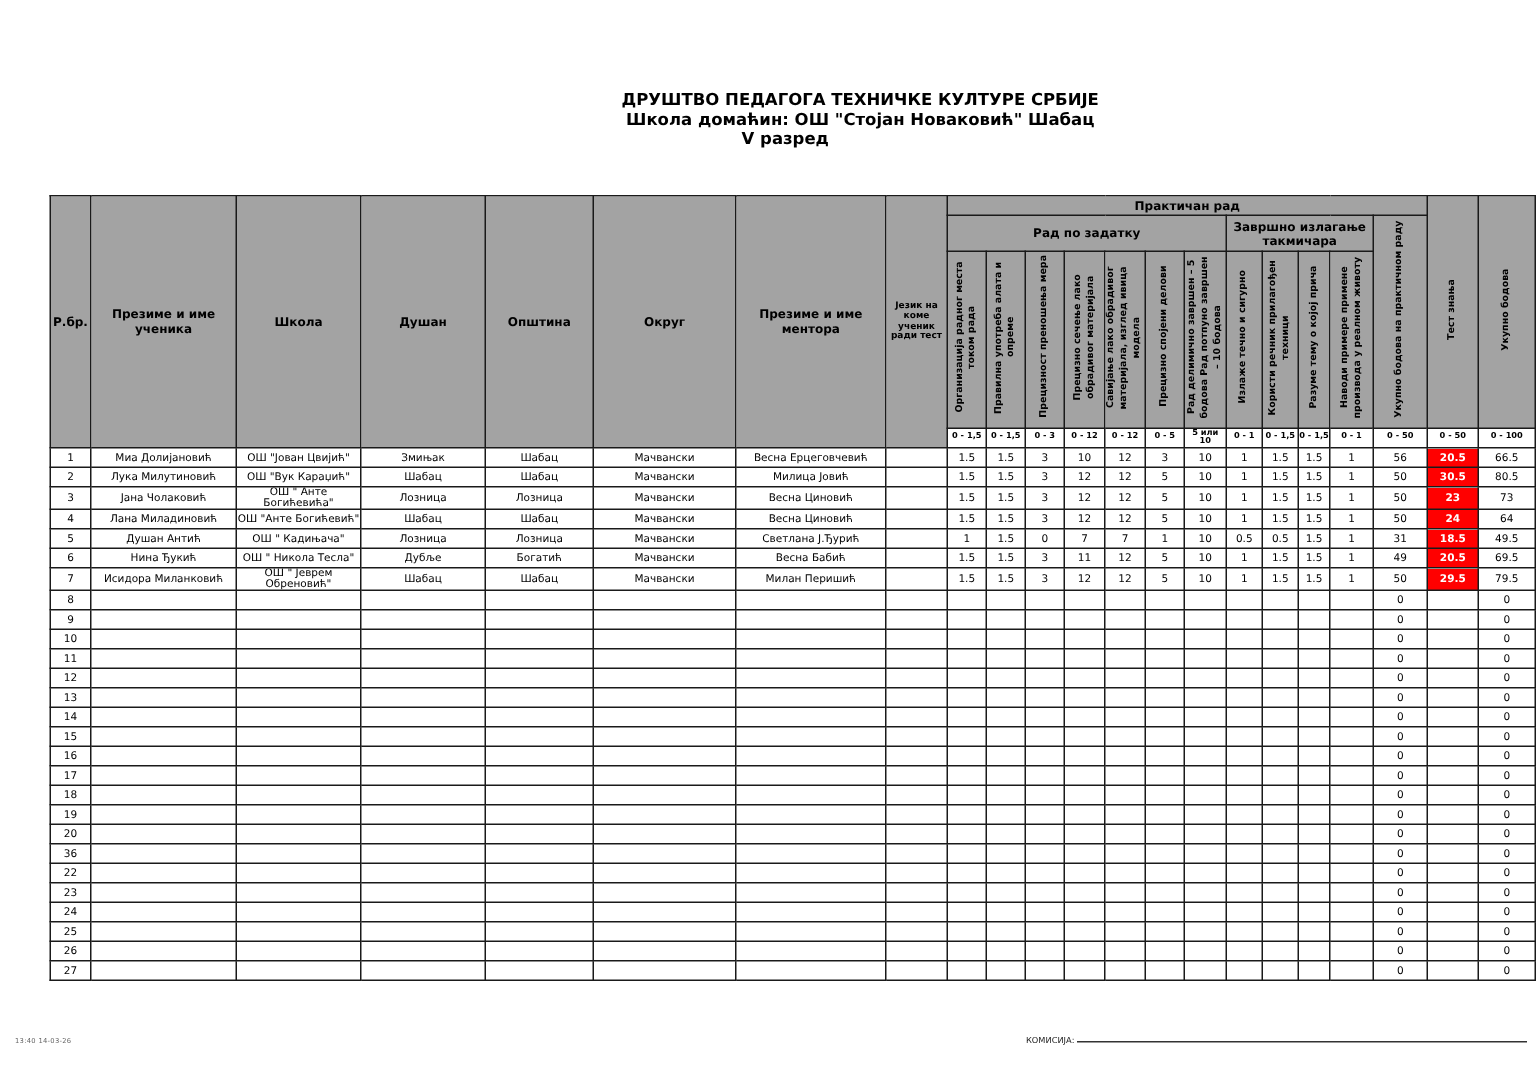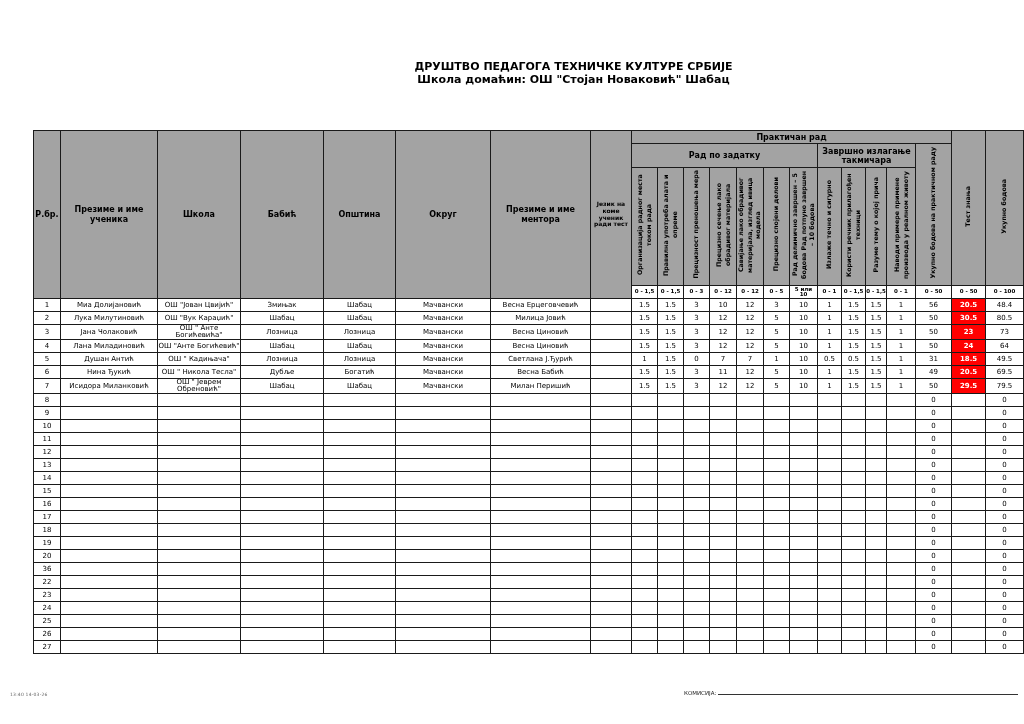--- a/index.html
+++ b/index.html
@@ -60,20 +60,21 @@
   }
 </style>
 </head>
 <body>
 
 <div class="page">
 
   <div class="titles">
     <div class="shift">ДРУШТВО ПЕДАГОГА ТЕХНИЧКЕ КУЛТУРЕ СРБИЈЕ</div>
     <div class="shift">Школа домаћин: ОШ "Стојан Новаковић" Шабац</div>
+    <div>V разред</div>
   </div>
 
   <div class="tablewrap">
     <table>
       <colgroup>
         <col style="width:27px">
           <col style="width:97px">
           <col style="width:83px">
           <col style="width:83px">
         <col style="width:72px">
@@ -93,21 +94,21 @@
           <col style="width:29px">
         <col style="width:36px">
           <col style="width:34px">
           <col style="width:38px">
       </colgroup>
       <thead>
         <tr class="hA">
           <th rowspan="4" class="left-h">Р.бр.</th>
           <th rowspan="4" class="left-h">Презиме и име ученика</th>
           <th rowspan="4" class="left-h">Школа</th>
-          <th rowspan="4" class="left-h">Бабић</th>
+          <th rowspan="4" class="left-h">Душан</th>
           <th rowspan="4" class="left-h">Општина</th>
           <th rowspan="4" class="left-h">Округ</th>
           <th rowspan="4" class="left-h">Презиме и име ментора</th>
           <th rowspan="4" class="left-h small">Језик на коме ученик ради тест</th>
           <th colspan="12" class="grp">Практичан рад</th>
           <th rowspan="3"><span class="rot rot-tall">Тест знања</span></th>
           <th rowspan="3"><span class="rot rot-tall">Укупно бодова</span></th>
         </tr>
         <tr class="hB">
           <th colspan="7" class="grp">Рад по задатку</th>
@@ -160,21 +161,21 @@
             <td>10</td>
             <td>12</td>
             <td>3</td>
             <td>10</td>
             <td>1</td>
             <td>1.5</td>
             <td>1.5</td>
             <td>1</td>
             <td>56</td>
             <td class="red">20.5</td>
-            <td>48.4</td>
+            <td>66.5</td>
           </tr>
           <tr>
             <td>2</td>
             <td>Лука Милутиновић</td>
             <td>ОШ "Вук Караџић"</td>
             <td>Шабац</td>
             <td>Шабац</td>
             <td>Мачвански</td>
             <td>Милица Јовић</td>
             <td></td>

